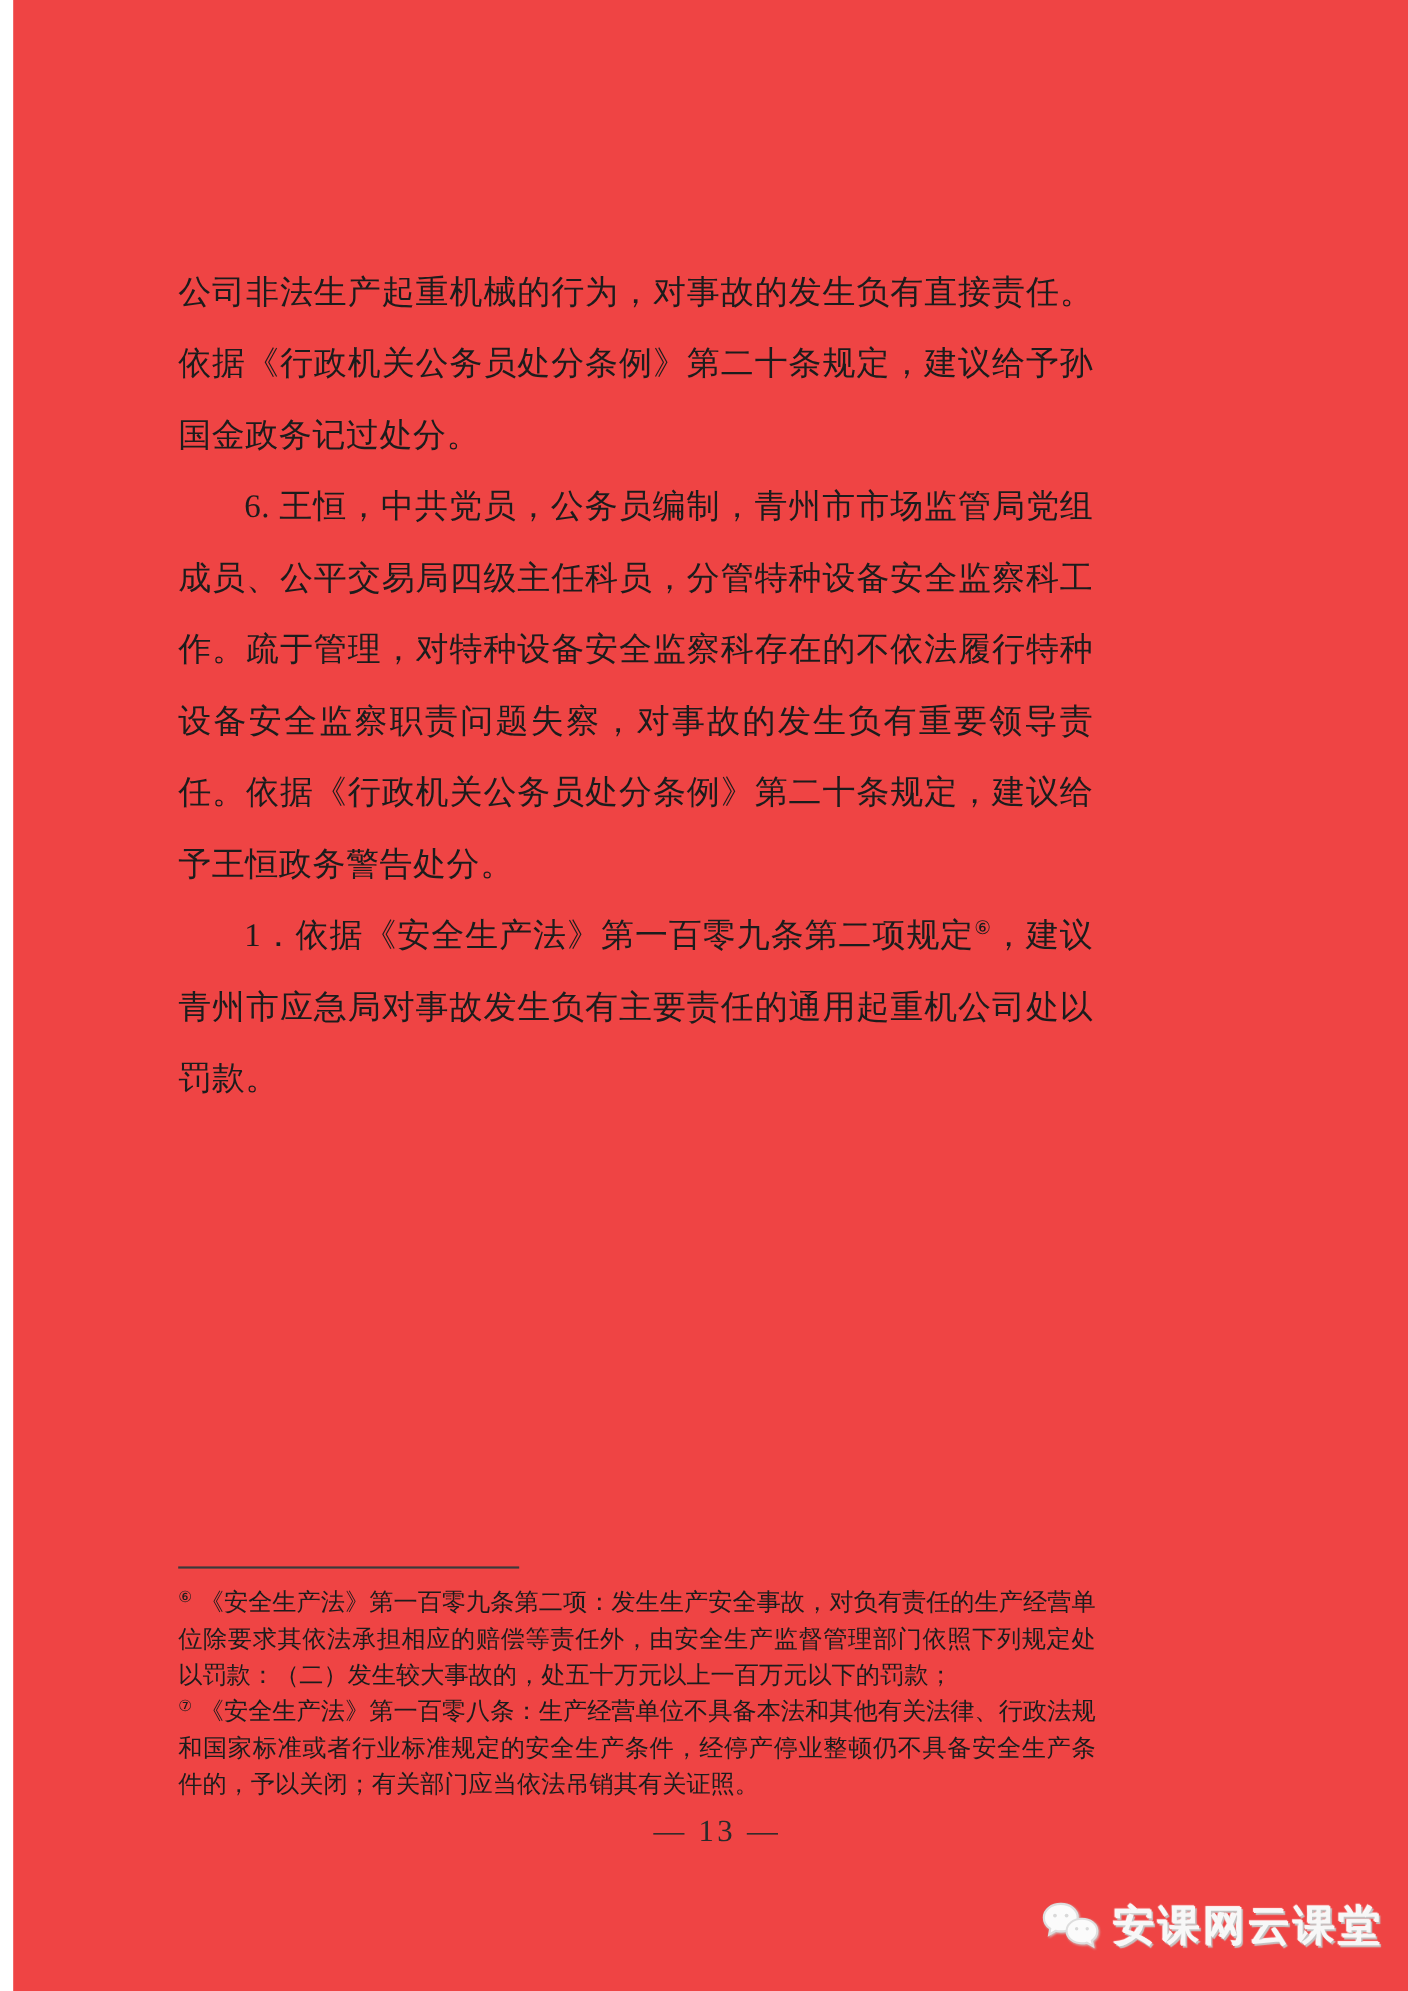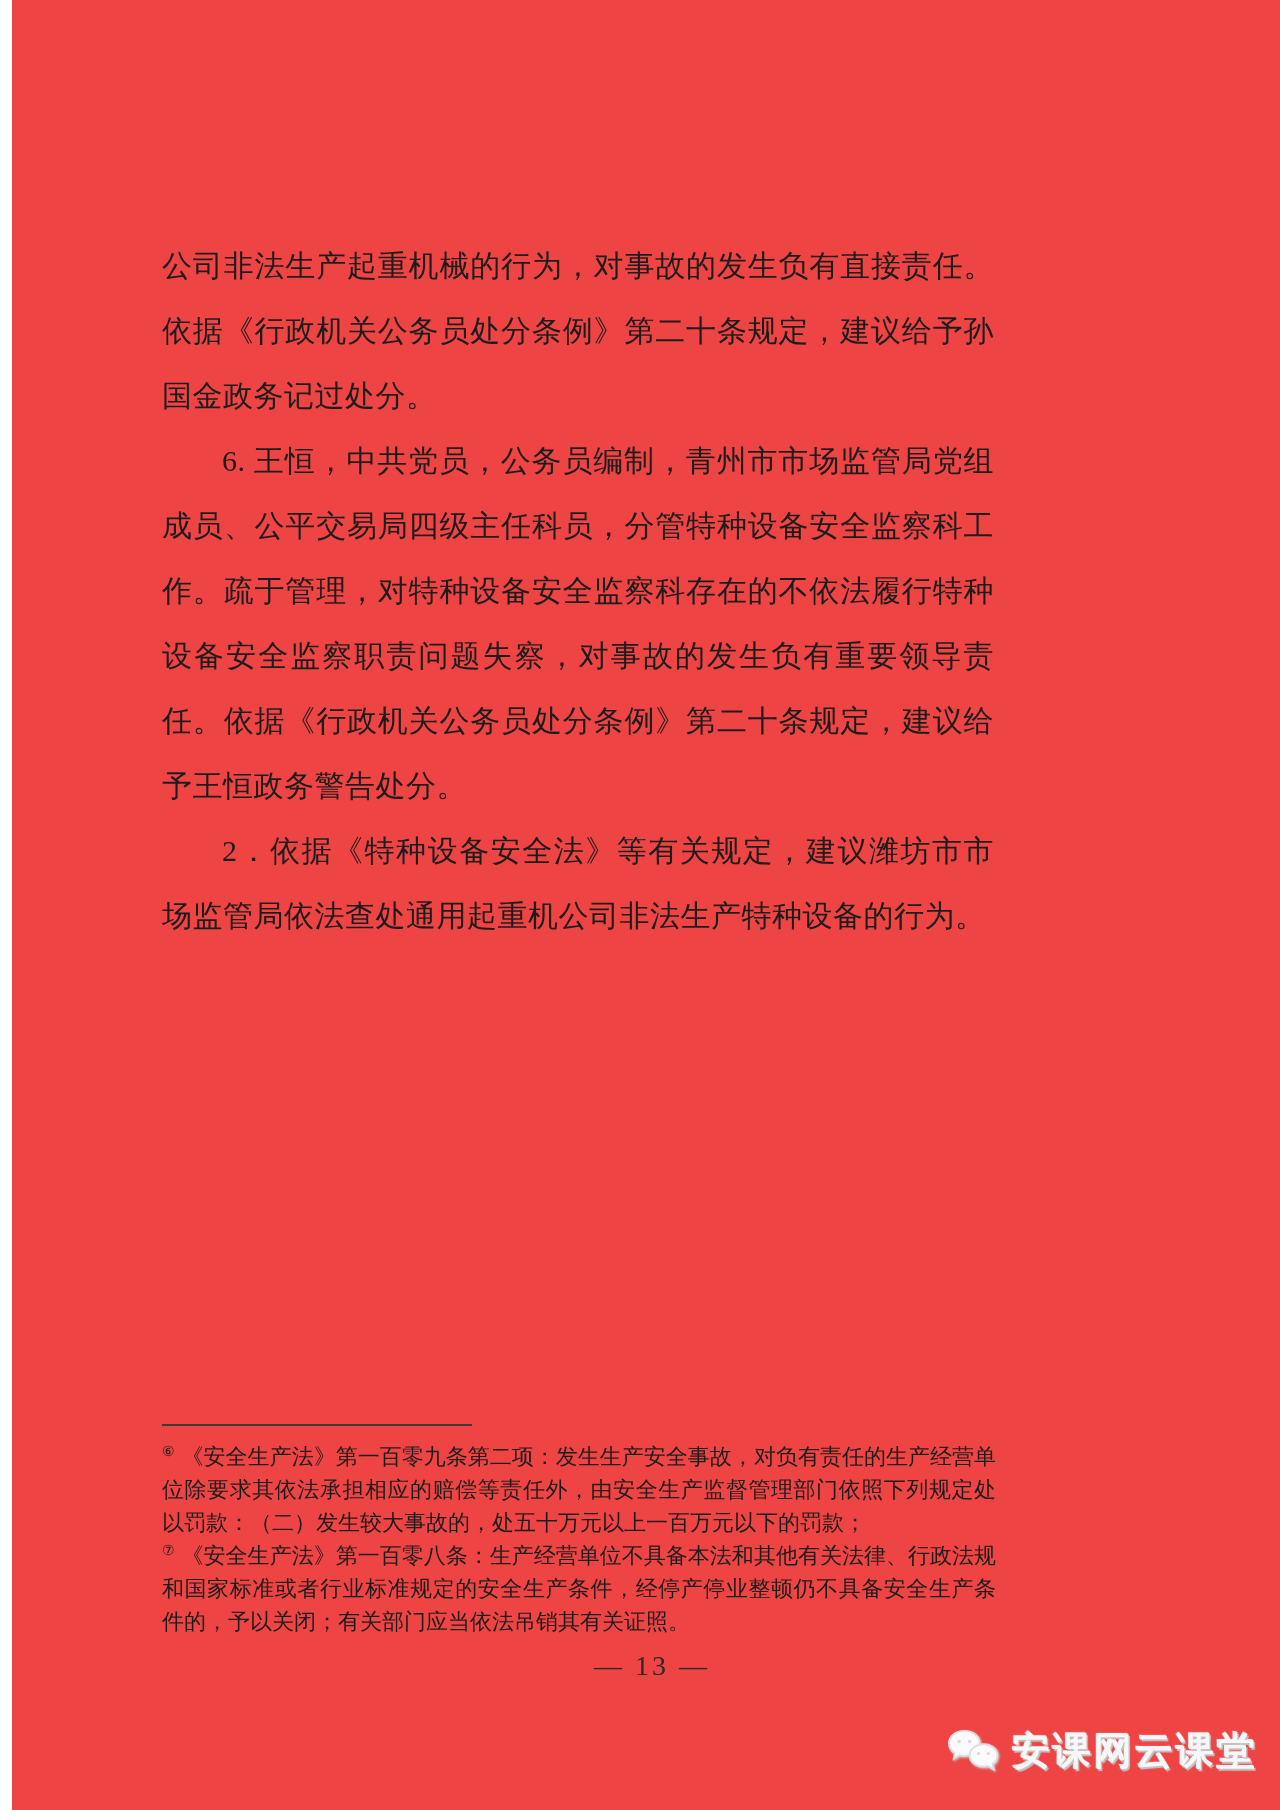--- a/index.html
+++ b/index.html
@@ -92,21 +92,21 @@
   }
 </style>
 </head>
 <body>
 
 <div class="page">
 
   <div class="content">
     <p class="body-p">公司非法生产起重机械的行为，对事故的发生负有直接责任。依据《行政机关公务员处分条例》第二十条规定，建议给予孙国金政务记过处分。</p>
     <p class="body-p ind">6. 王恒，中共党员，公务员编制，青州市市场监管局党组成员、公平交易局四级主任科员，分管特种设备安全监察科工作。疏于管理，对特种设备安全监察科存在的不依法履行特种设备安全监察职责问题失察，对事故的发生负有重要领导责任。依据《行政机关公务员处分条例》第二十条规定，建议给予王恒政务警告处分。</p>
-    <p class="body-p ind"><span>2．依据《特种设备安全法》等有关规定，建议潍坊市市场监管局依法查处通用起重机公司非法生产特种设备的行为。</span></p>
+    <p class="body-p ind"><span>1．依据《安全生产法》第一百零九条第二项规定</span><sup class="fn-ref">⑥</sup><span>，建议青州市应急局对事故发生负有主要责任的通用起重机公司处以罚款。</span></p>
   </div>
 
   <div class="fn-sep"></div>
 
   <div class="footnotes">
     <p class="footnote"><sup class="fn-marker">⑥</sup><span>《安全生产法》第一百零九条第二项：发生生产安全事故，对负有责任的生产经营单位除要求其依法承担相应的赔偿等责任外，由安全生产监督管理部门依照下列规定处以罚款：（二）发生较大事故的，处五十万元以上一百万元以下的罚款；</span></p>
     <p class="footnote"><sup class="fn-marker">⑦</sup><span>《安全生产法》第一百零八条：生产经营单位不具备本法和其他有关法律、行政法规和国家标准或者行业标准规定的安全生产条件，经停产停业整顿仍不具备安全生产条件的，予以关闭；有关部门应当依法吊销其有关证照。</span></p>
   </div>
 
   <div class="page-number">— 13 —</div>

